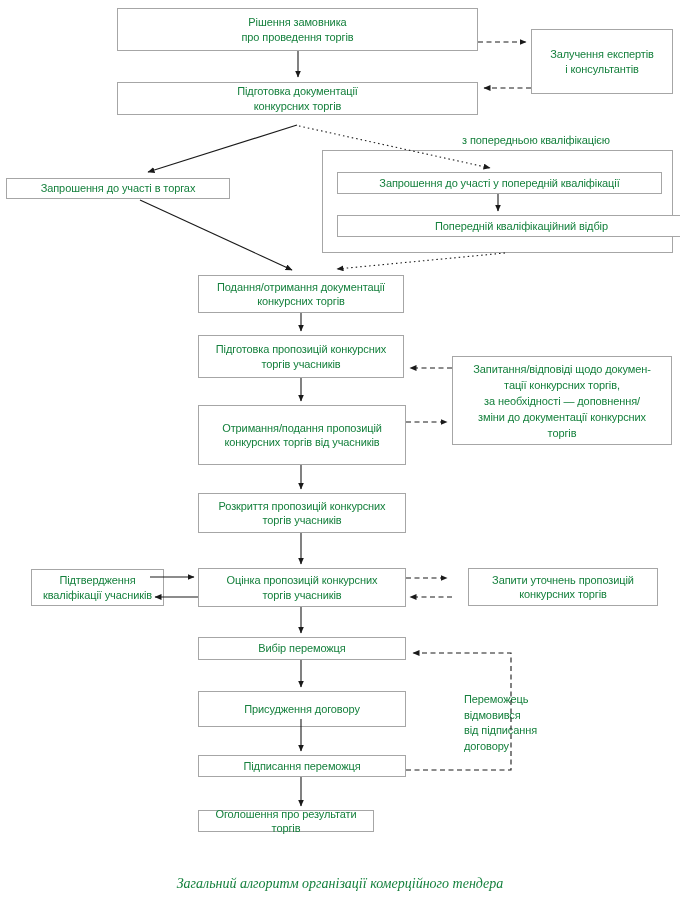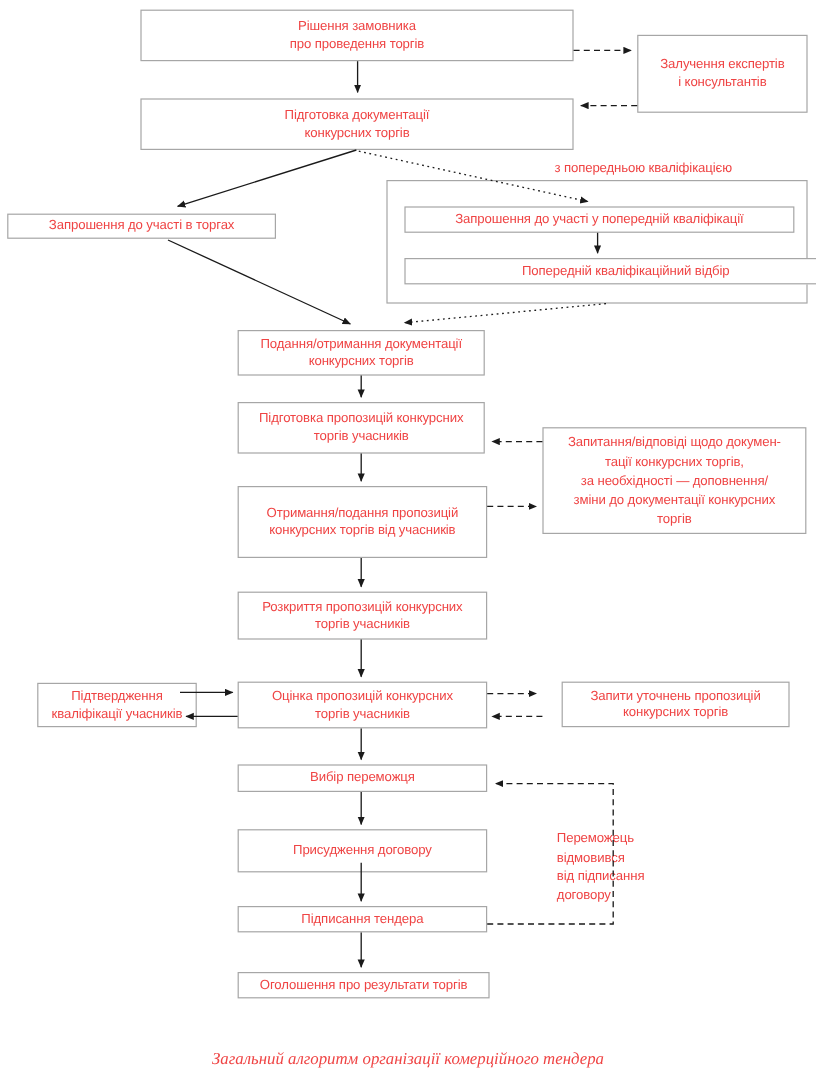--- a/index.html
+++ b/index.html
@@ -1,19 +1,19 @@
 <!DOCTYPE html>
 <html lang="uk"><head>
 <meta charset="utf-8">
 <style>
   html,body{margin:0;padding:0;background:#ffffff;}
   #stage{
     position:relative;width:680px;height:903px;background:#ffffff;
     font-family:"Liberation Sans","DejaVu Sans",sans-serif;
-    color:#ef4444;overflow:hidden;
+    color:#15803d;overflow:hidden;
   }
   .node{
     position:absolute;box-sizing:border-box;
     border:1px solid #a6a6a6;background:#ffffff;
     display:flex;align-items:center;justify-content:center;
     text-align:center;font-size:11px;line-height:1.3;
     letter-spacing:-0.1px;white-space:pre-line;padding:1px 5px;
   }
   .group{
     position:absolute;box-sizing:border-box;
@@ -40,21 +40,21 @@
 <div id="stage">
 
   <div class="group" style="left:322px;top:150px;width:351px;height:103px;"></div>
 
   <div class="node" style="left:117px;top:8px;width:361px;height:43px;">Рішення замовника
 про проведення торгів</div>
 
   <div class="node" style="left:531px;top:29px;width:142px;height:65px;">Залучення експертів
 і консультантів</div>
 
-  <div class="node" style="left:117px;top:82px;width:361px;height:43px;">Підготовка документації
+  <div class="node" style="left:117px;top:82px;width:361px;height:33px;">Підготовка документації
 конкурсних торгів</div>
 
   <div class="node" style="left:6px;top:178px;width:224px;height:21px;">Запрошення до участі в торгах</div>
 
   <div class="plain prequal-label" style="left:425px;top:133px;width:222px;height:15px;">з попередньою кваліфікацією</div>
 
   <div class="node" style="left:337px;top:172px;width:325px;height:22px;">Запрошення до участі у попередній кваліфікації</div>
 
   <div class="node" style="left:337px;top:215px;width:369px;height:22px;">Попередній кваліфікаційний відбір</div>
 
@@ -87,23 +87,23 @@
 
   <div class="node" style="left:198px;top:637px;width:208px;height:23px;">Вибір переможця</div>
 
   <div class="node" style="left:198px;top:691px;width:208px;height:36px;">Присудження договору</div>
 
   <div class="plain loop-label" style="left:425px;top:692px;width:90px;height:64px;margin-left:39px;">Переможець
 відмовився
 від підписання
 договору</div>
 
-  <div class="node" style="left:198px;top:755px;width:208px;height:22px;">Підписання тендера</div>
+  <div class="node" style="left:198px;top:755px;width:208px;height:22px;">Підписання переможця</div>
 
-  <div class="node" style="left:198px;top:810px;width:210px;height:22px;">Оголошення про результати торгів</div>
+  <div class="node" style="left:198px;top:810px;width:176px;height:22px;">Оголошення про результати торгів</div>
 
   <div id="caption">Загальний алгоритм організації комерційного тендера</div>
 
   <svg class="arrows" width="680" height="903" viewBox="0 0 680 903">
     <defs>
       <marker id="ah" markerWidth="9" markerHeight="8" refX="6.5" refY="3" orient="auto" markerUnits="userSpaceOnUse">
         <path d="M0,0 L7,3 L0,6 z" fill="#1a1a1a"></path>
       </marker>
     </defs>
 

